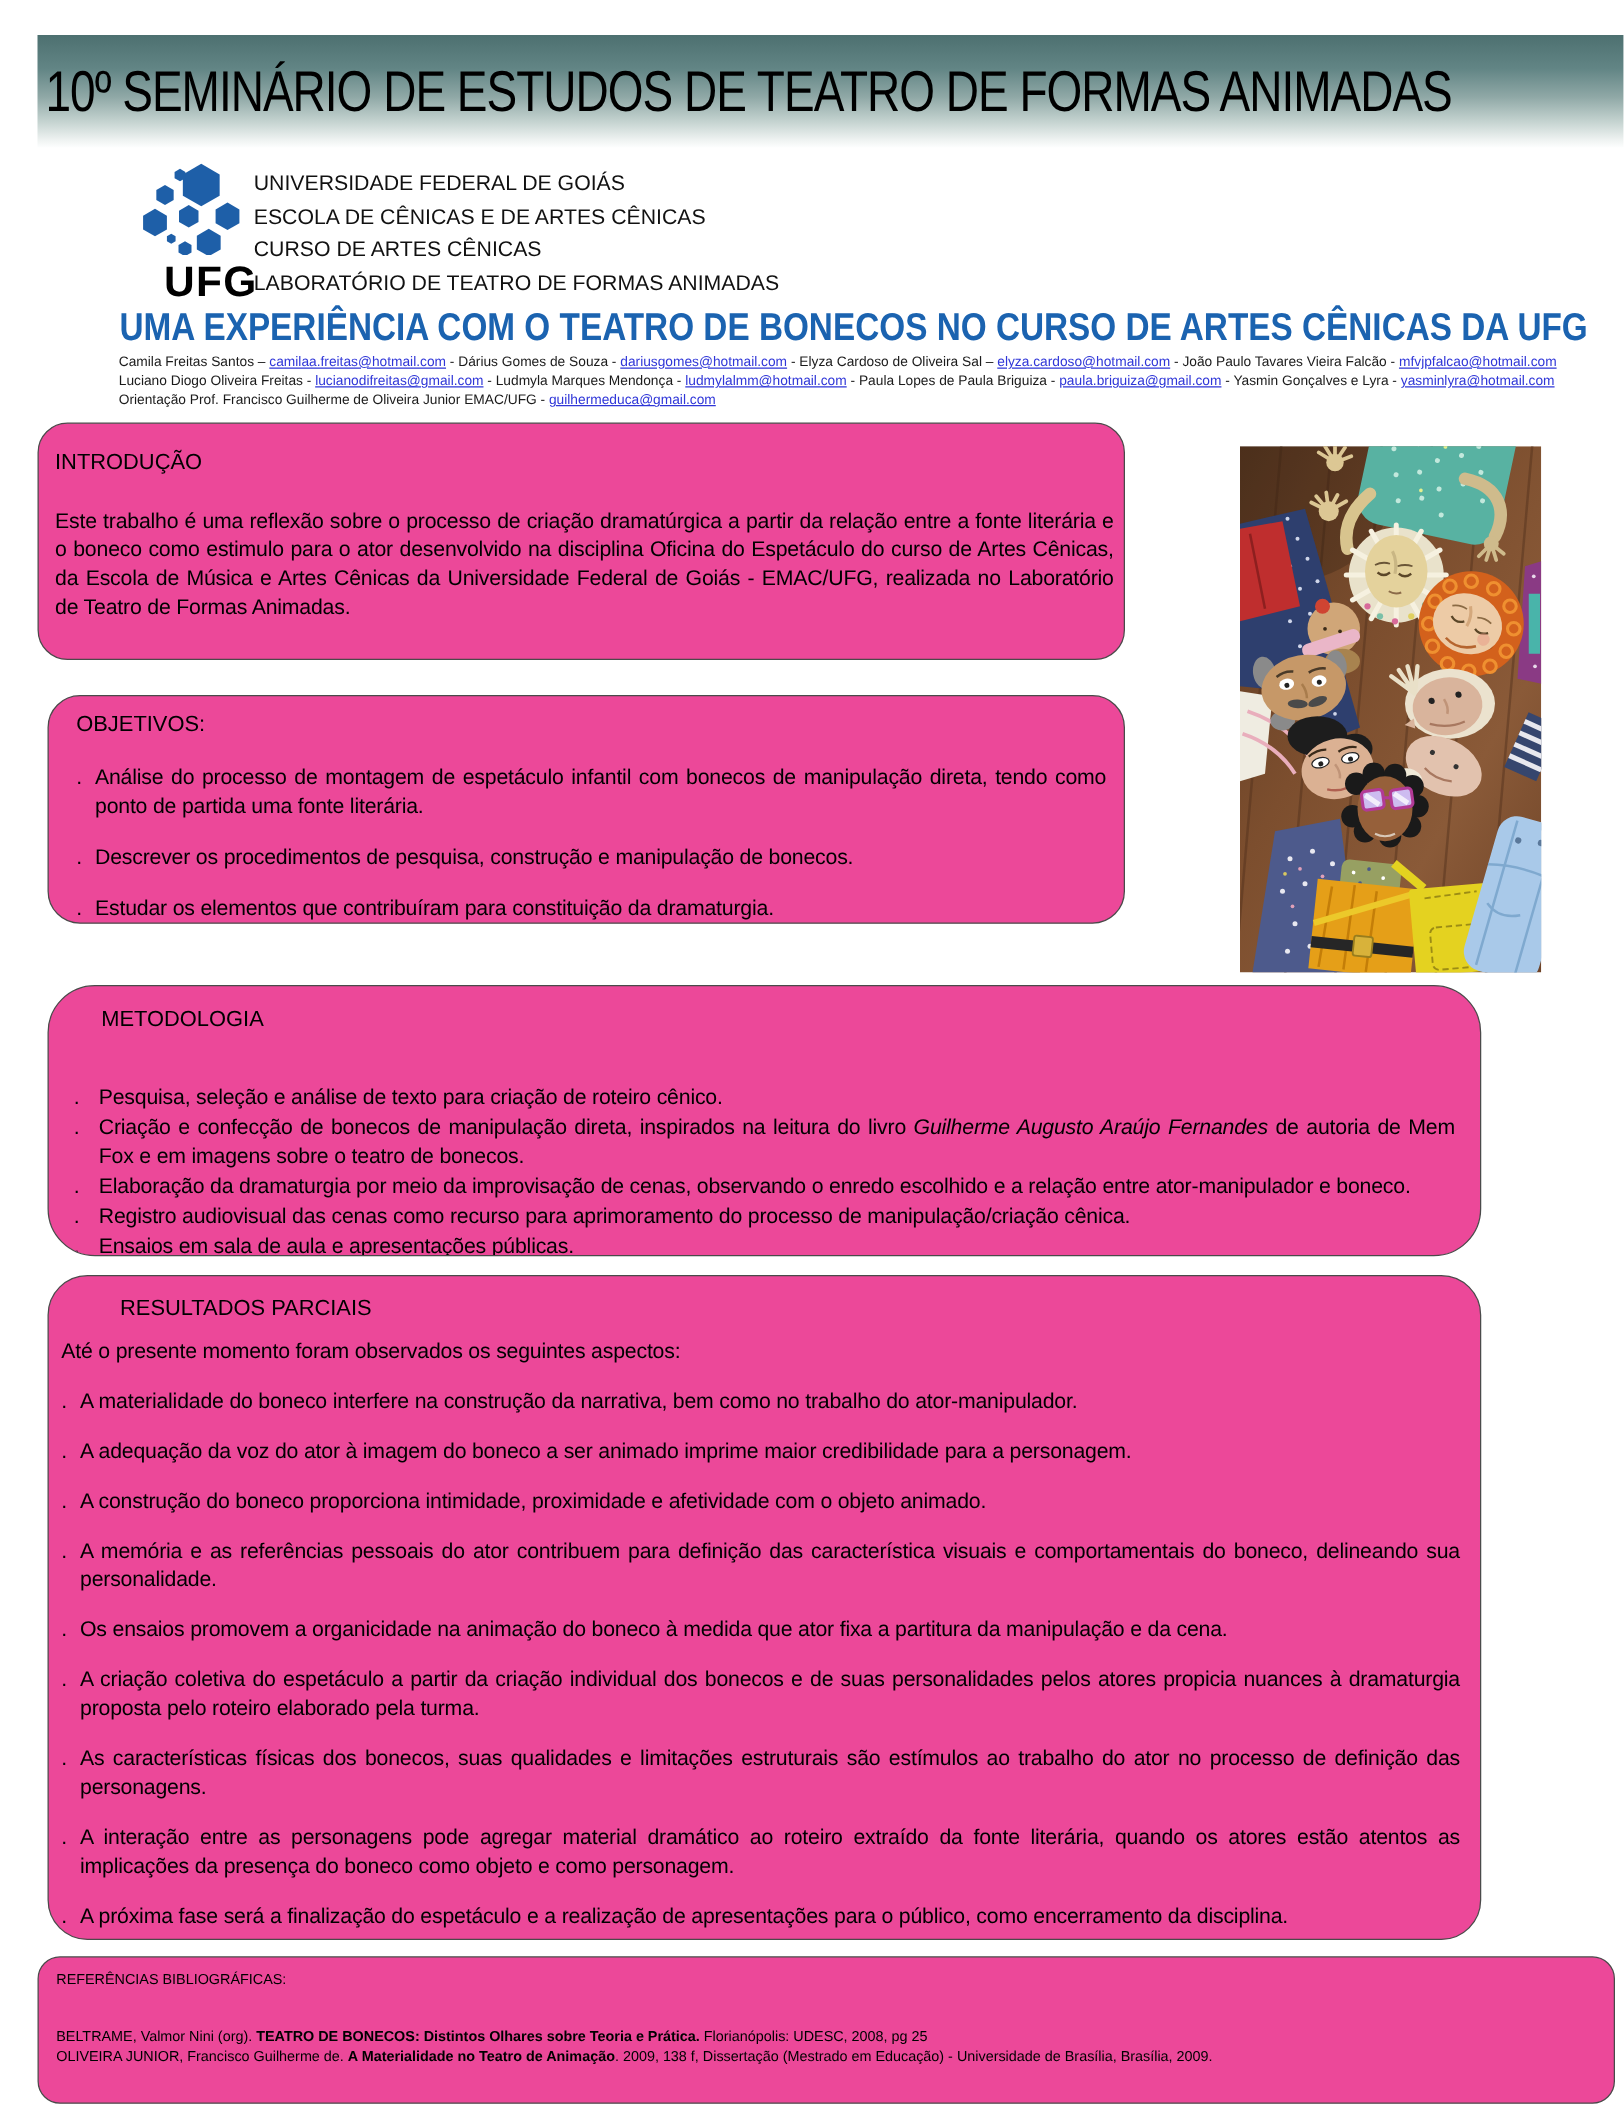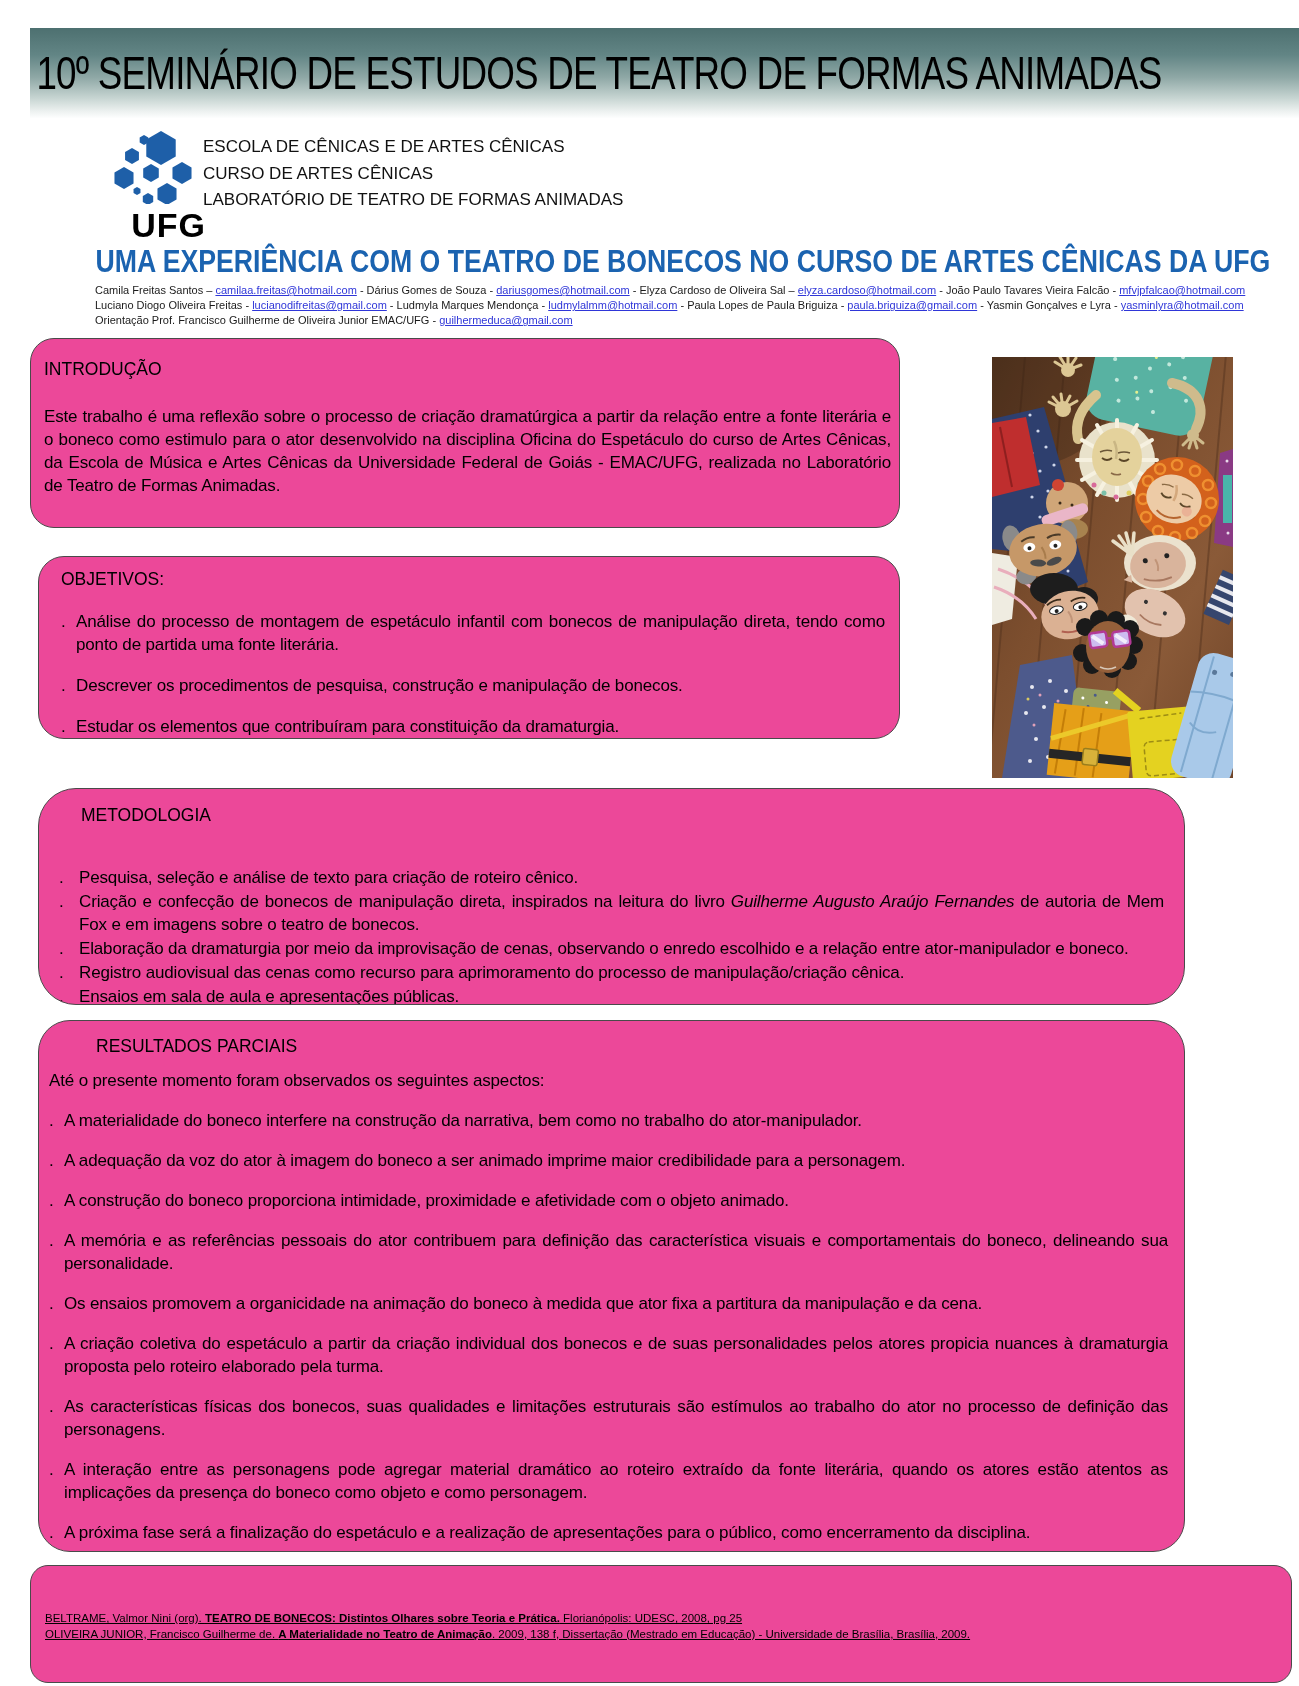--- a/index.html
+++ b/index.html
@@ -52,21 +52,21 @@
 
   .res-panel{left:38px;top:1020px;width:1147px;height:532px;border-radius:32px;padding:15px 16px 0 10px;}
   .res-panel h2{padding-left:47px;}
   .res-intro{font-size:17px;margin:14px 0 0 0;letter-spacing:-.15px;}
   .res-list{margin-top:18px;}
   .res-list .bullet-row{margin-bottom:17px;}
 
   .ref-panel{left:30px;top:1565px;width:1262px;height:118px;border-radius:18px;padding:12px 14px 0 14px;}
   .ref-panel h2{font-size:11.5px;}
   .ref-list{margin-top:33px;font-size:11.5px;line-height:15.5px;}
-  .ref-row{white-space:nowrap;text-decoration:underline;}
+  .ref-row{white-space:nowrap;}
   .ref-row b{font-weight:bold;}
 </style>
 </head>
 <body>
 
 <div class="page">
 
   <div class="banner">
     <div class="banner-title">10º SEMINÁRIO DE ESTUDOS DE TEATRO DE FORMAS ANIMADAS</div>
   </div>
@@ -85,20 +85,21 @@
         <use href="#hx" transform="translate(32,30) scale(8)"></use>
         <use href="#hx" transform="translate(44,14) scale(5)"></use>
         <use href="#hx" transform="translate(51,47) scale(9)"></use>
         <use href="#hx" transform="translate(37,65) scale(4)"></use>
       </g>
     </svg>
     <div class="logo-text">UFG</div>
   </div>
 
   <div class="inst">
+    <div>UNIVERSIDADE FEDERAL DE GOIÁS</div>
     <div>ESCOLA DE CÊNICAS E DE ARTES CÊNICAS</div>
     <div>CURSO DE ARTES CÊNICAS</div>
     <div>LABORATÓRIO DE TEATRO DE FORMAS ANIMADAS</div>
   </div>
 
   <div class="poster-title">
     <span>UMA EXPERIÊNCIA COM O TEATRO DE BONECOS NO CURSO DE ARTES CÊNICAS DA UFG</span>
   </div>
 
   <div class="authors">
@@ -511,20 +512,21 @@
           <div class="bullet-text">A interação entre as personagens pode agregar material dramático ao roteiro extraído da fonte literária, quando os atores estão atentos as implicações da presença do boneco como objeto e como personagem.</div>
         </div>
         <div class="bullet-row">
           <span class="bullet-dot">.</span>
           <div class="bullet-text">A próxima fase será a finalização do espetáculo e a realização de apresentações para o público, como encerramento da disciplina.</div>
         </div>
       </div>
   </section>
 
   <section class="panel ref-panel">
+    <h2>REFERÊNCIAS BIBLIOGRÁFICAS:</h2>
     <div class="ref-list">
         <div class="ref-row">
           <div class="bullet-text"><span>BELTRAME, Valmor Nini (org). </span><b>TEATRO DE BONECOS: Distintos Olhares sobre Teoria e Prática.</b><span> Florianópolis: UDESC, 2008, pg 25</span></div>
         </div>
         <div class="ref-row">
           <div class="bullet-text"><span>OLIVEIRA JUNIOR, Francisco Guilherme de. </span><b>A Materialidade no Teatro de Animação</b><span>. 2009, 138 f, Dissertação (Mestrado em Educação) - Universidade de Brasília, Brasília, 2009.</span></div>
         </div>
       </div>
   </section>
 

